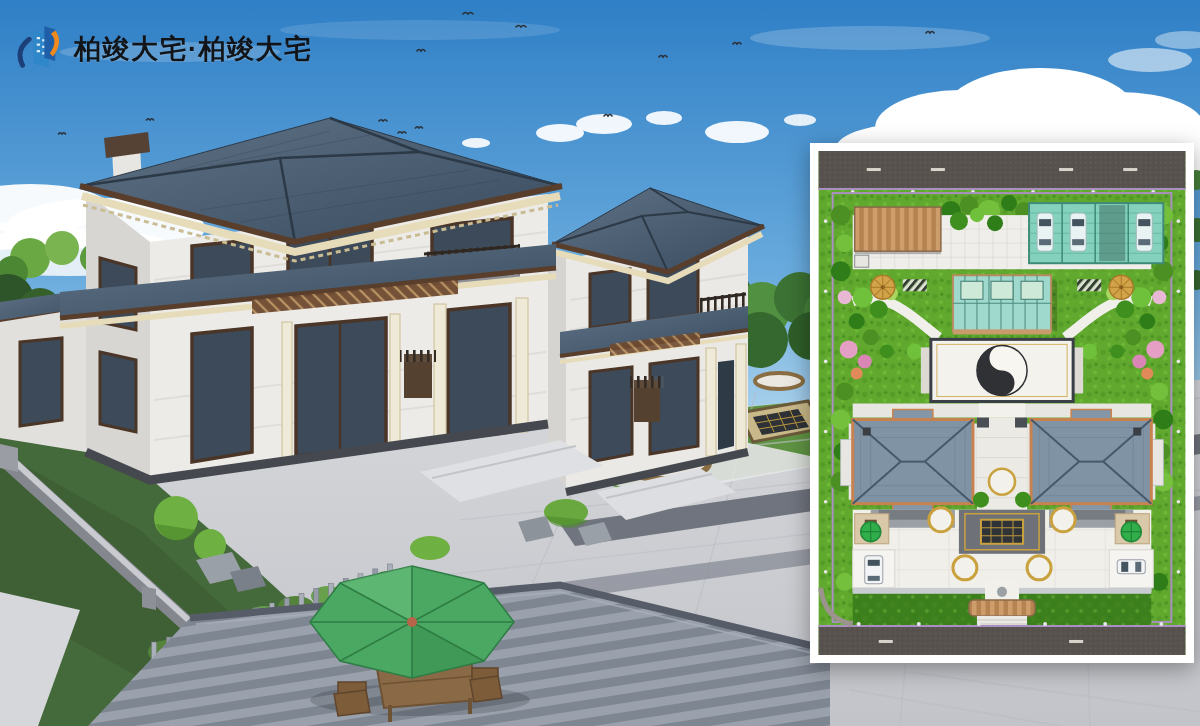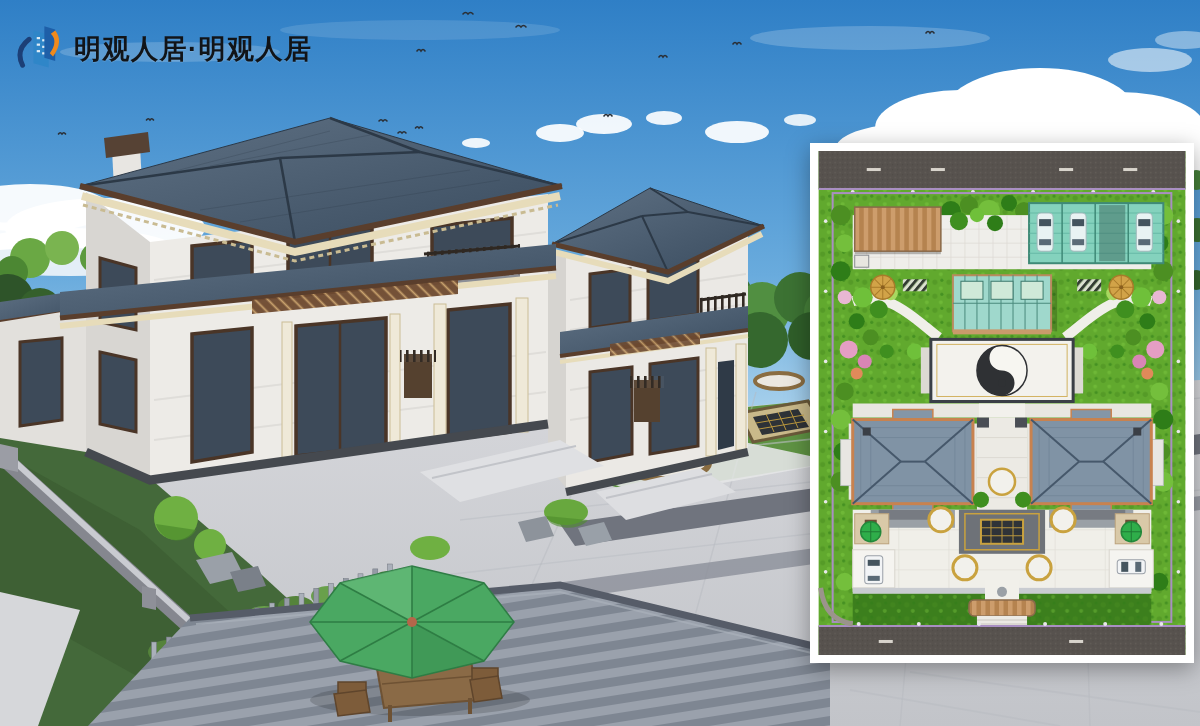--- a/index.html
+++ b/index.html
@@ -383,21 +383,21 @@
       <rect x="19" y="12" width="3" height="2"></rect>
           <rect x="24" y="14" width="3" height="2"></rect>
       <rect x="19" y="18" width="3" height="2"></rect>
           <rect x="24" y="20" width="3" height="2"></rect>
       <rect x="19" y="24" width="3" height="2"></rect>
           <rect x="24" y="26" width="3" height="2"></rect>
     </g>
     <path d="M26,2 L36,5 L36,34 L26,31 Z" style="fill:var(--c-brand_blue,#1e5fa8)"></path>
     <path d="M36,6 Q44,16 34,30 L31,27 Q39,16 32,9 Z" style="fill:var(--c-brand_orange,#f08a1d)"></path>
   </svg>
-  <span class="logo-text">明观人居·明观人居</span>
+  <span class="logo-text">柏竣大宅·柏竣大宅</span>
 </div>
 
 <div class="plan-card">
 <svg width="368" height="504" viewBox="0 0 366 503" xmlns="http://www.w3.org/2000/svg">
 <defs>
   <pattern id="pLeaf" width="14" height="14" patternUnits="userSpaceOnUse">
     <circle cx="4" cy="5" r="2.6" fill="#4c8f22"></circle>
             <circle cx="10" cy="11" r="2" fill="#79c43e"></circle>
     <circle cx="11" cy="3" r="1.6" fill="#2e7d18"></circle>
   </pattern>

